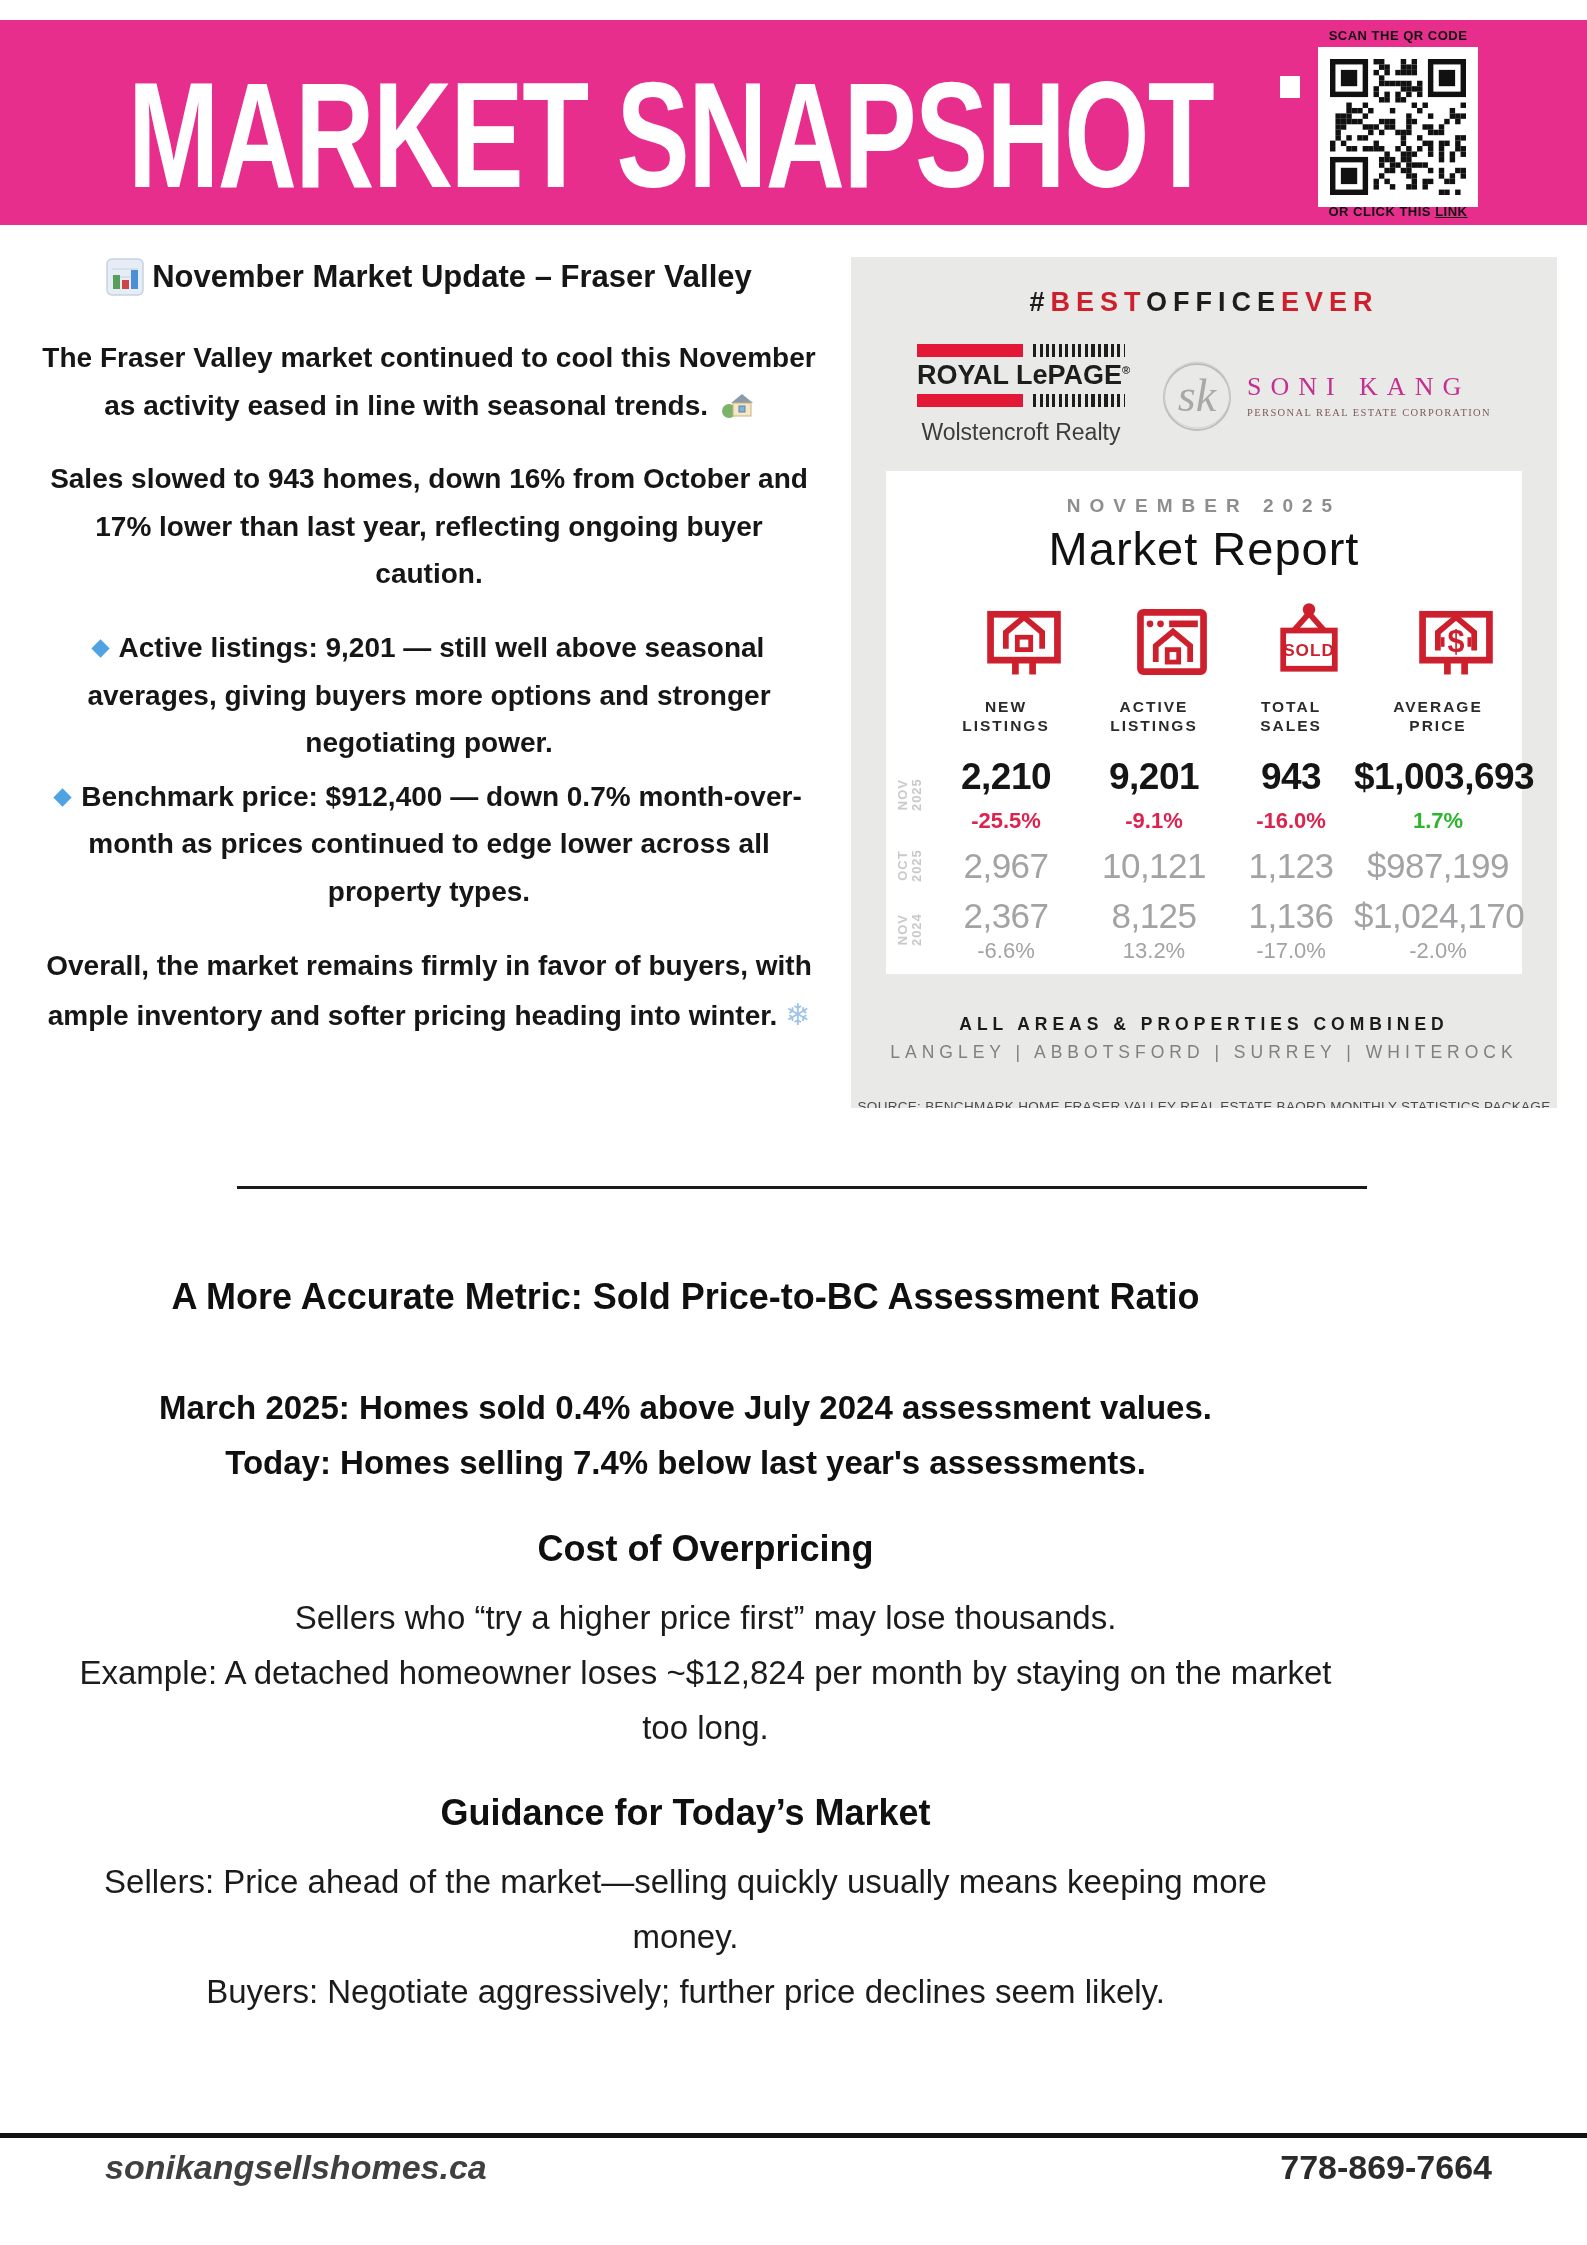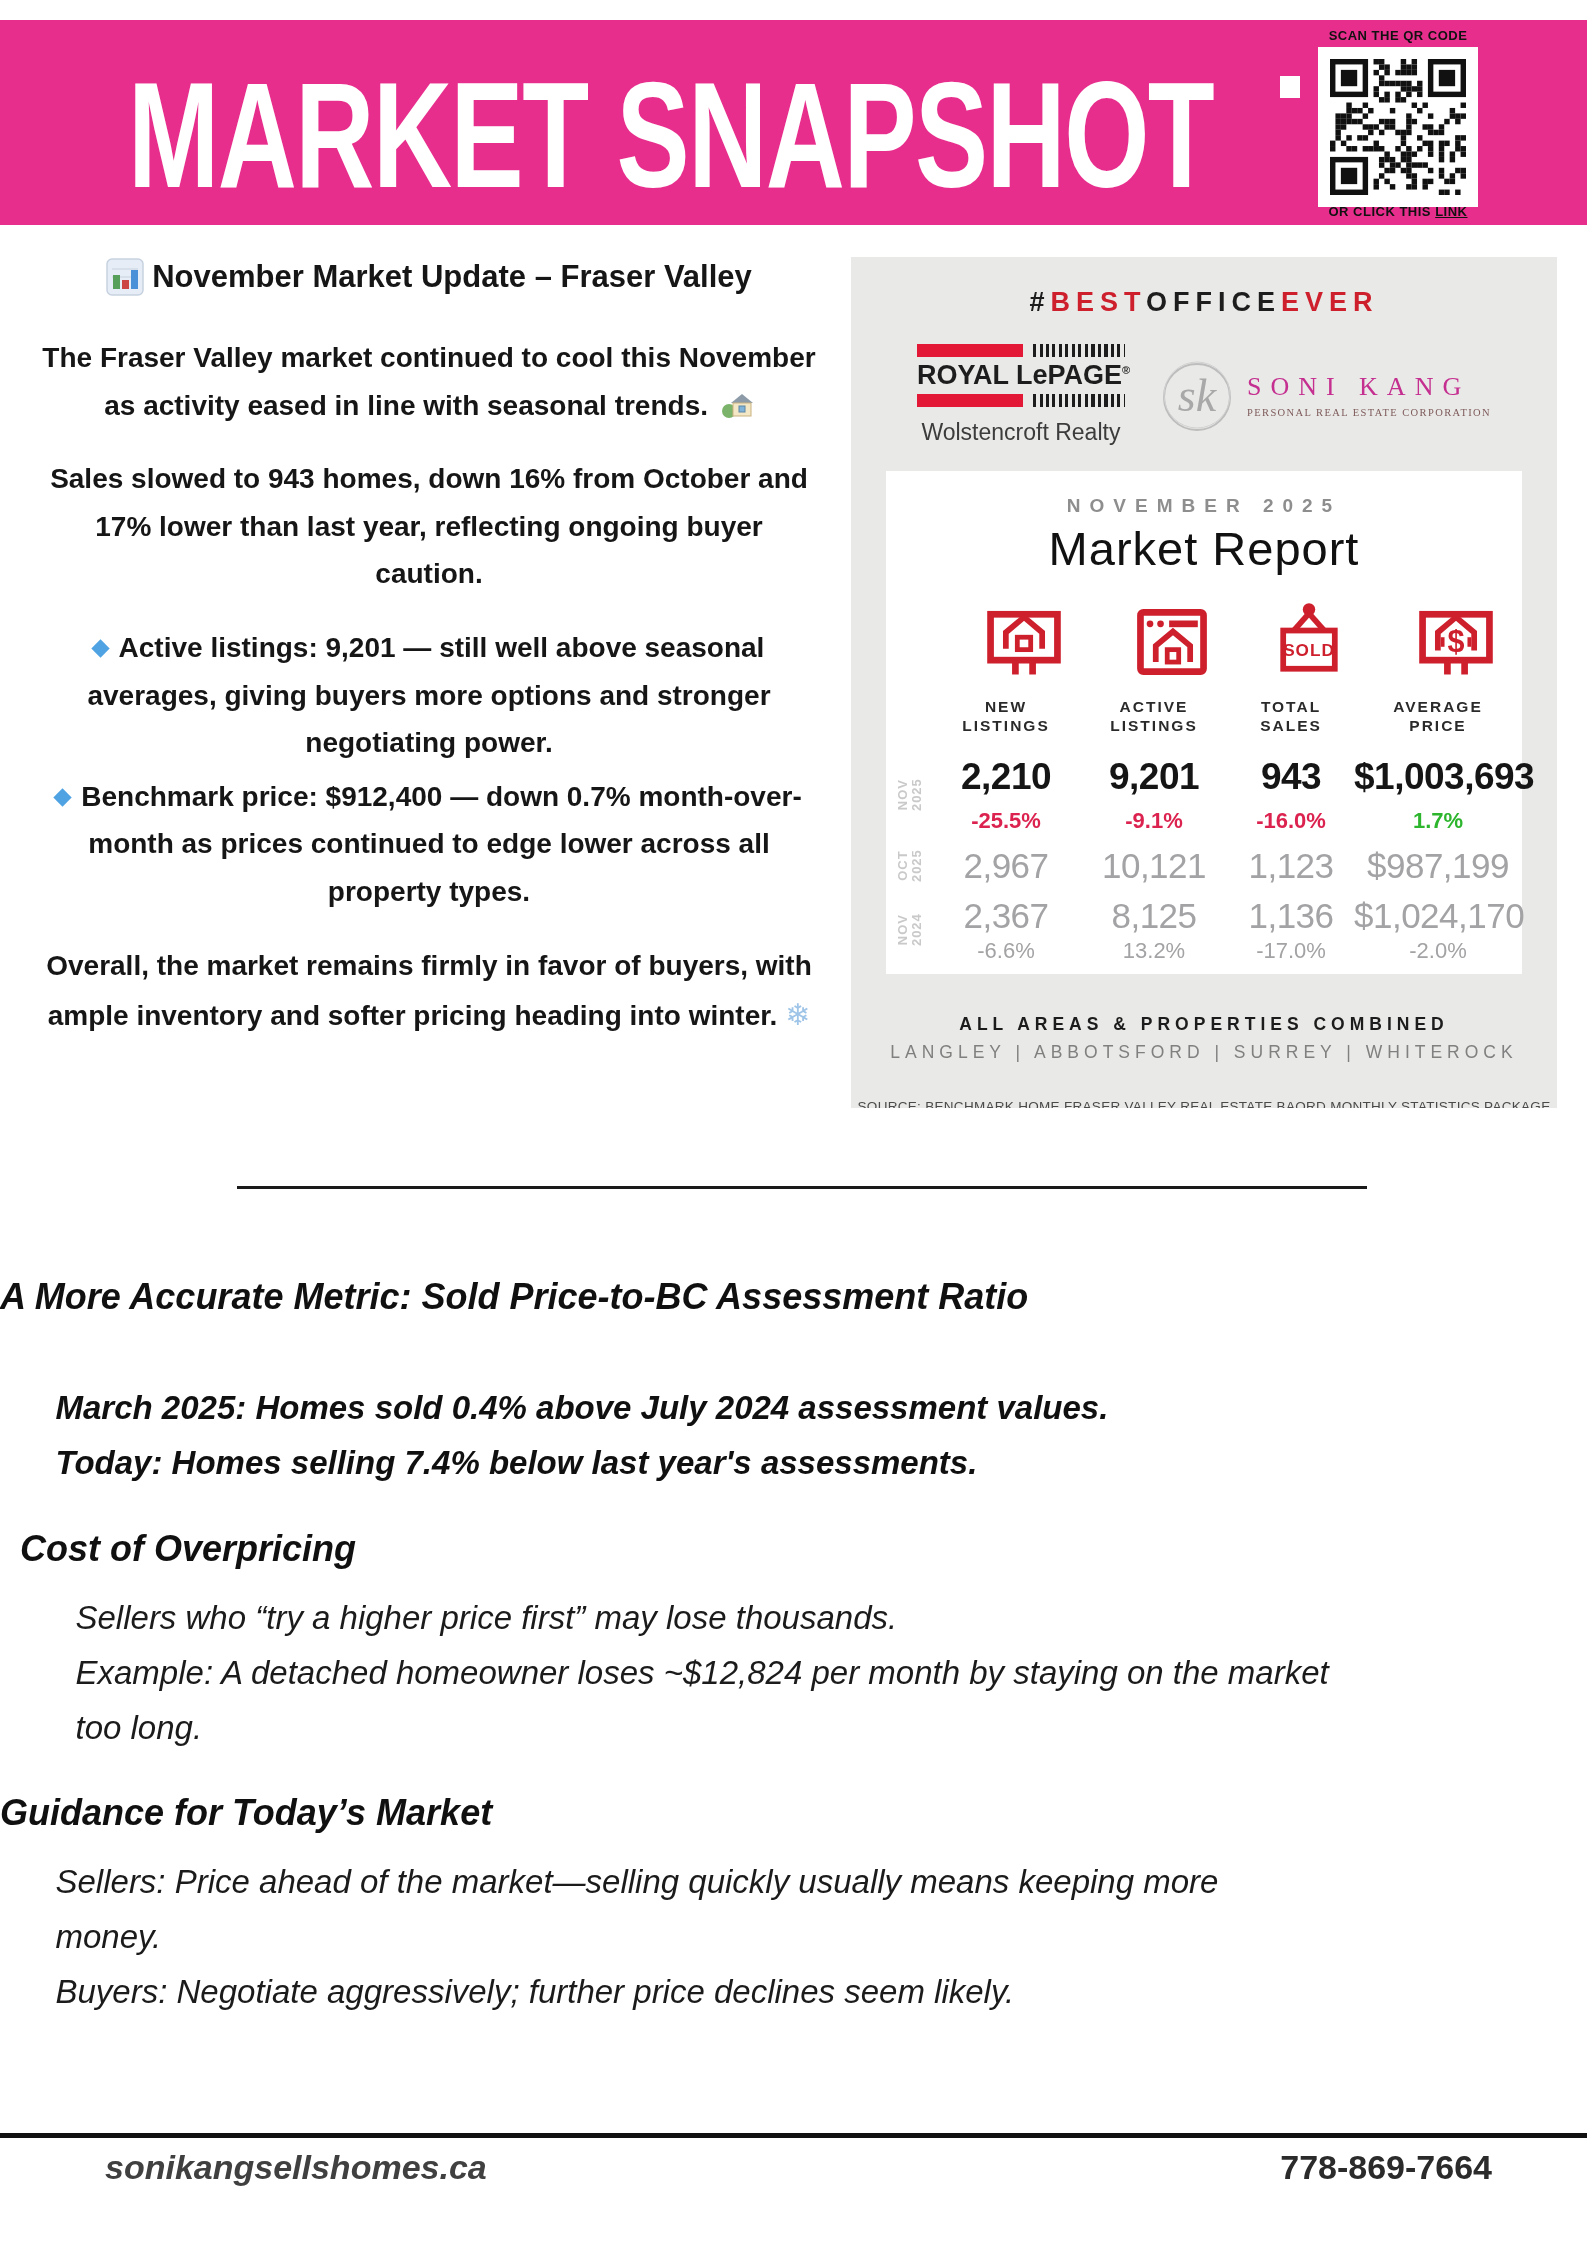--- a/index.html
+++ b/index.html
@@ -71,21 +71,21 @@
   .r2{margin-bottom:10px;}
   .r2 .val,.r3 .val{font-size:35px;color:#A3A3A5;letter-spacing:-.5px;}
   .r3 .pct{font-size:22px;color:#A3A3A5;margin-top:2px;}
 
   .areas-combined{margin-top:40px;font-size:17.5px;font-weight:bold;letter-spacing:5px;color:#1c1c1c;}
   .areas-list{margin-top:7px;font-size:17.5px;letter-spacing:5px;color:#808080;}
   .source{margin-top:36px;font-size:13.5px;color:#4a4a4a;letter-spacing:.3px;}
 
   
   .divider{position:absolute;left:237px;top:1186px;width:1130px;height:3px;background:#1a1a1a;}
-  .section{position:absolute;left:0;width:1371px;text-align:left;font-style:italic;}
+  .section{position:absolute;left:0;width:1371px;text-align:center;}
   .sec-h{font-size:36px;font-weight:bold;color:#101010;}
   .sec-line-b{font-size:33px;font-weight:bold;line-height:55px;color:#101010;}
   .sec-line{font-size:33px;font-weight:normal;line-height:55px;color:#1b1b1b;}
   .sec-body{max-width:1260px;margin:0 auto;}
   .metric-sec{top:1276px;} .metric-sec .sec-body{margin-top:62px;}
   .cost-sec{top:1528px;padding-left:20px;} .cost-sec .sec-body{margin-top:20px;}
   .guidance-sec{top:1792px;} .guidance-sec .sec-body{margin-top:20px;}
 
   
   .footer-line{position:absolute;left:0;top:2133px;width:1587px;height:5px;background:#111;}

